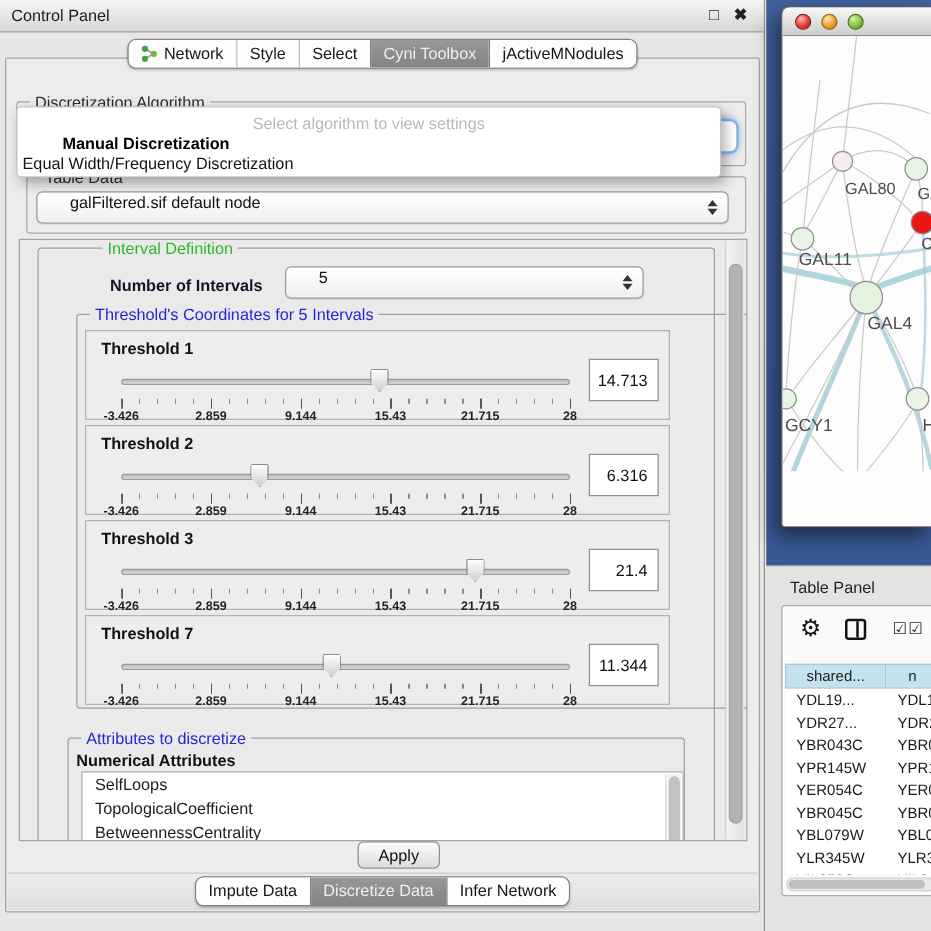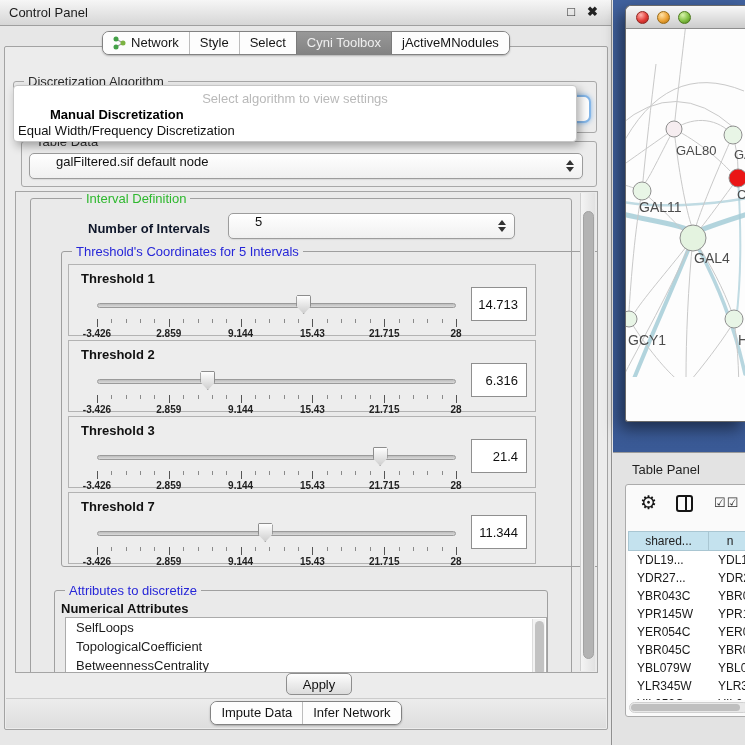--- a/index.html
+++ b/index.html
@@ -309,20 +309,23 @@
       </div>
 
       <button class="apply-btn">Apply</button>
 
       <div class="bottom-strip"></div>
       <div class="bottom-tabs">
         <div class="seg">
           <div class="seg-item">
               <span>Impute Data</span>
             </div>
+          <div class="seg-item selected">
+              <span>Discretize Data</span>
+            </div>
           <div class="seg-item">
               <span>Infer Network</span>
             </div>
         </div>
       </div>
     </div>
 
     <div class="top-tabs">
       <div class="seg">
         <div class="seg-item">

